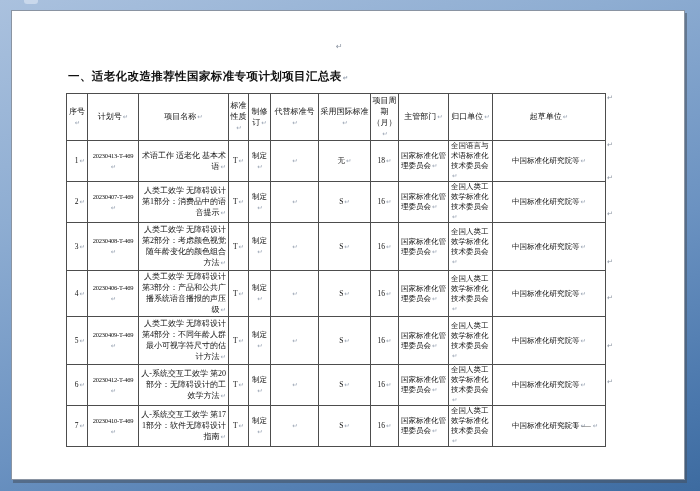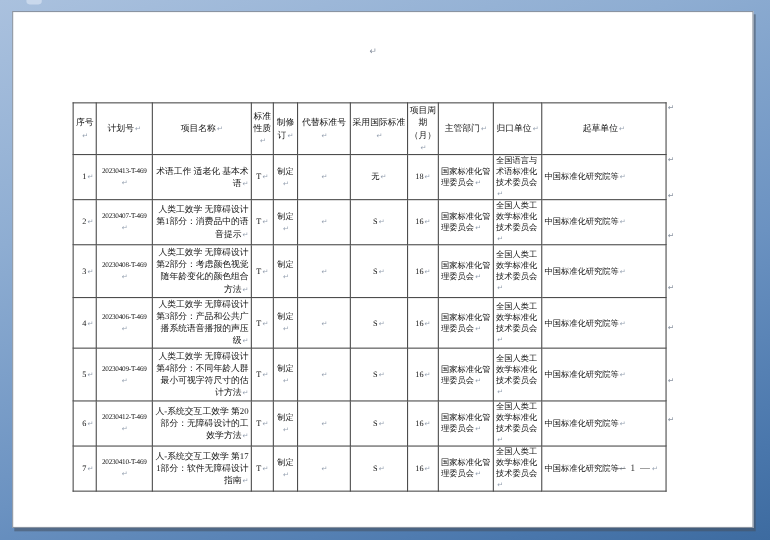--- a/index.html
+++ b/index.html
@@ -37,21 +37,21 @@
   table.std td{
     border:1px solid #4d4d4d;padding:0 2px;vertical-align:middle;
     overflow:hidden;word-break:break-all;
   }
   table.std td.hd{text-align:center;padding:0 1px;}
   td.c-seq{text-align:right;font-size:7.5px;padding-right:1px;}
   td.c-plan{text-align:center;font-size:6.5px;letter-spacing:-.2px;padding:0;}
   td.c-name{text-align:right;}
   td.c-mid{text-align:center;font-size:7.5px;}
   td.c-dept,td.c-org{text-align:left;font-size:7.5px;line-height:10px;padding:0 2px;}
-  td.c-draft{text-align:left;font-size:7.5px;}
+  td.c-draft{text-align:center;font-size:7.5px;}
   tr.r0{height:47px}tr.r1{height:33px}tr.r2{height:36px}tr.r3{height:48px}
   tr.r4{height:36px}tr.r5{height:48px}tr.r6{height:36px}tr.r7{height:38px}
   
   .pm .pmk,.pmk{
     color:#98a3b2;font-size:6.5px;font-family:"DejaVu Sans",sans-serif;
     margin-left:1px;letter-spacing:0;
   }
   .rowmarks span{
     position:absolute;left:595px;font-size:7px;color:#8a93a1;
     font-family:"DejaVu Sans",sans-serif;
@@ -64,20 +64,23 @@
 </style>
 </head>
 <body>
 
 <div class="top-notch"></div>
 
 <div class="page">
 
   <span class="lone-pm">↵</span>
 
+  <div class="doc-heading">
+    <span class="pm">一、适老化改造推荐性国家标准专项计划项目汇总表<span class="pmk">↵</span></span>
+  </div>
 
   <table class="std">
     <colgroup>
       <col style="width:21px">
         <col style="width:51px">
         <col style="width:90px">
       <col style="width:20px">
         <col style="width:22px">
         <col style="width:48px">
       <col style="width:52px">

